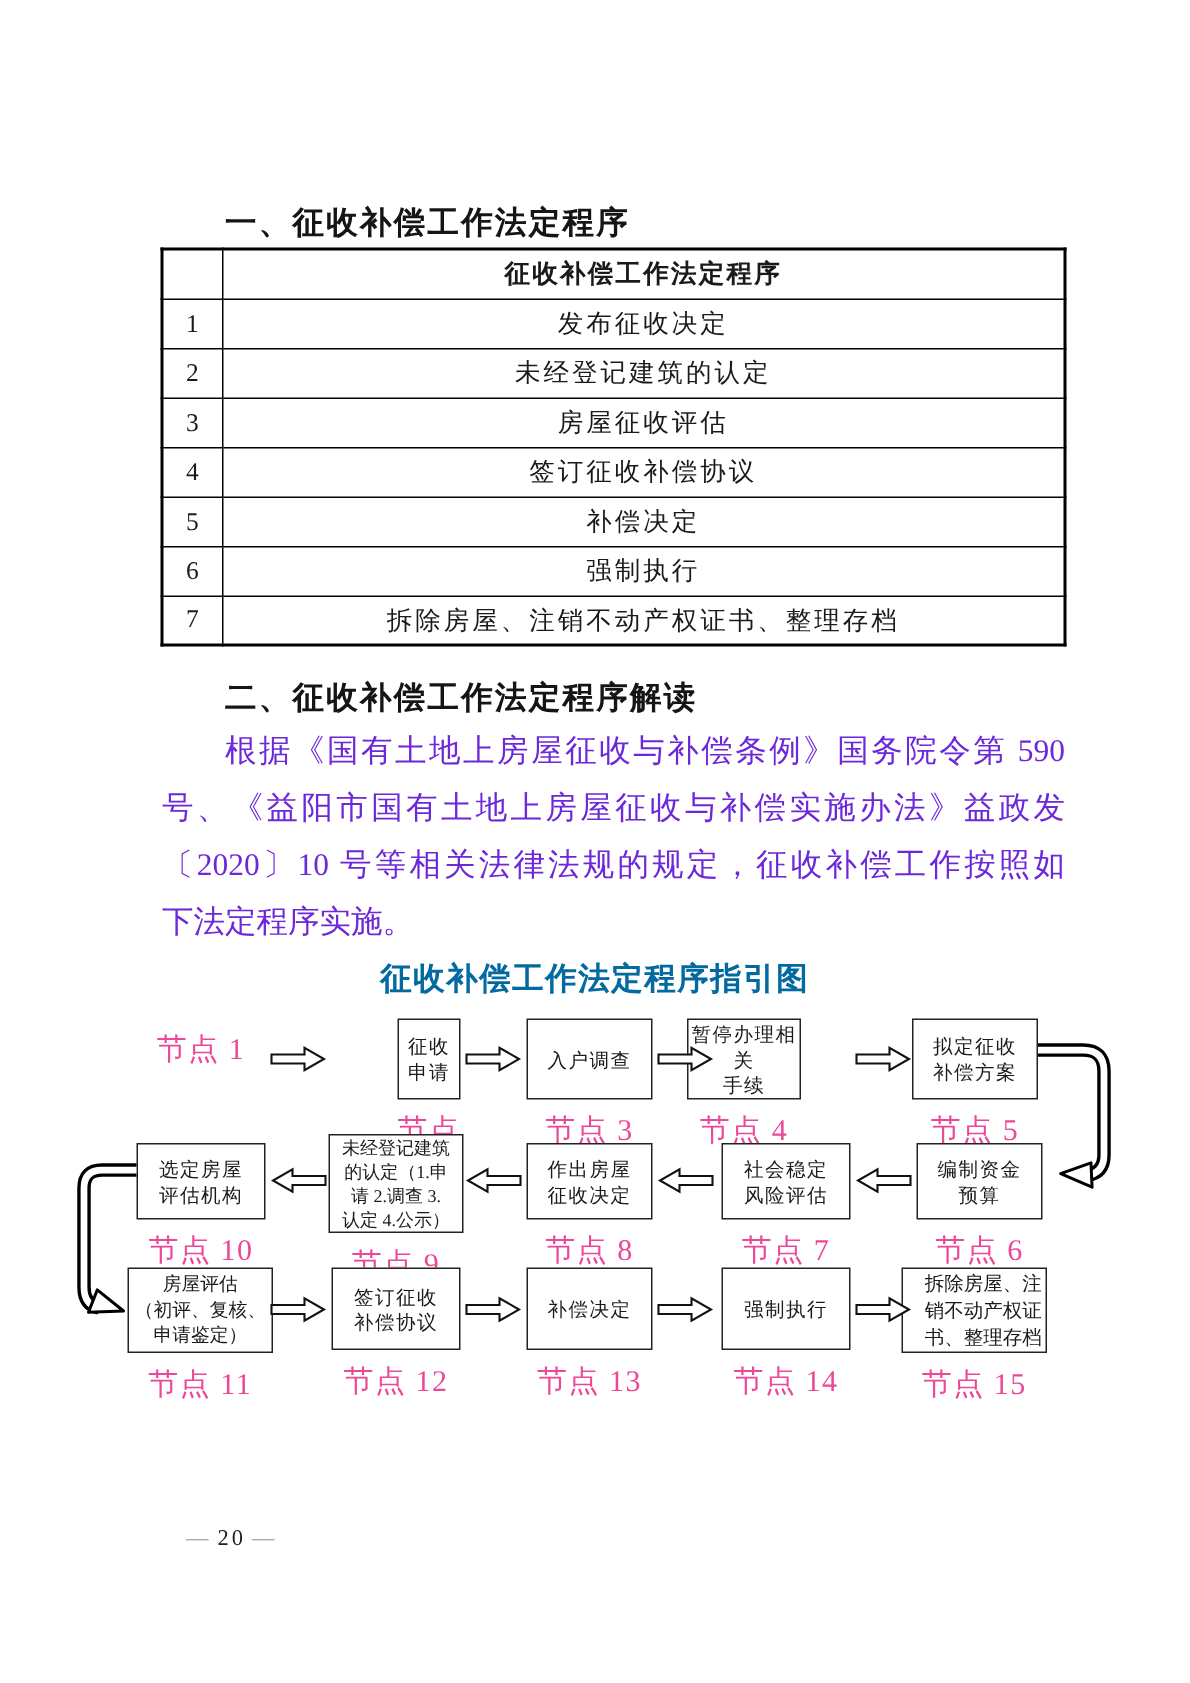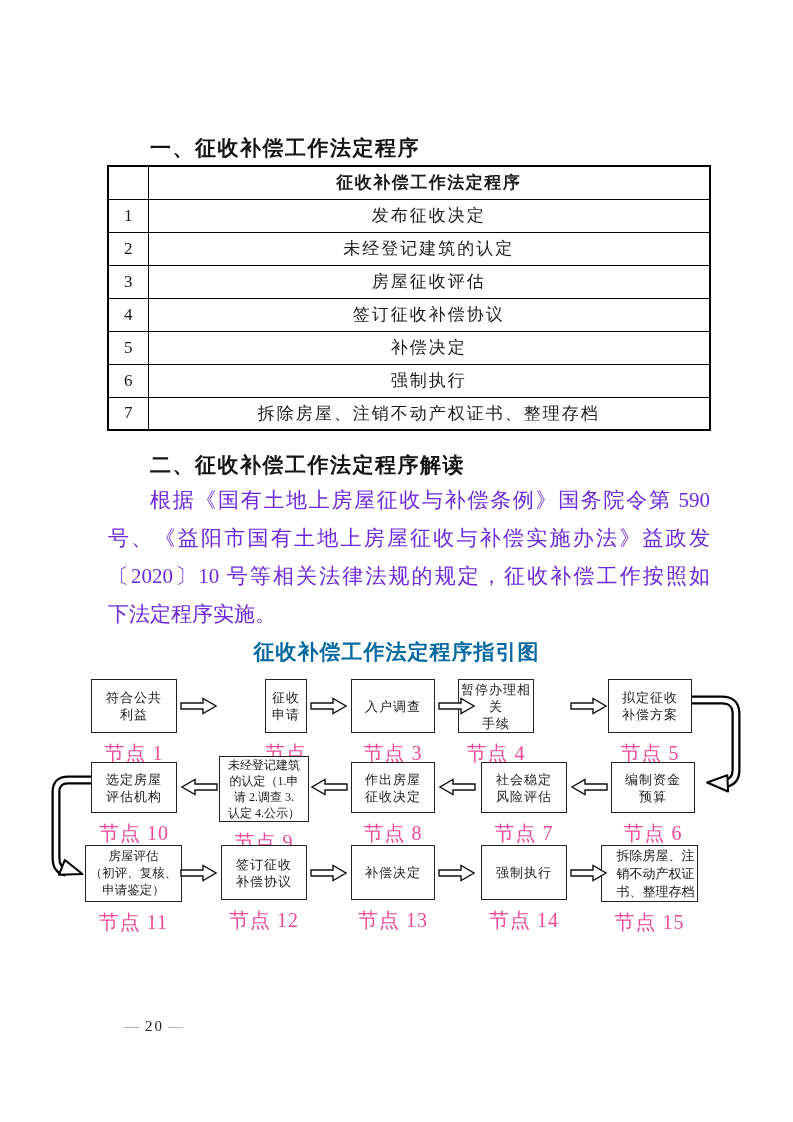--- a/index.html
+++ b/index.html
@@ -164,22 +164,20 @@
     <div class="pline first">根据《国有土地上房屋征收与补偿条例》国务院令第 590</div>
     <div class="pline">号、《益阳市国有土地上房屋征收与补偿实施办法》益政发</div>
     <div class="pline">〔2020〕10 号等相关法律法规的规定，征收补偿工作按照如</div>
     <div class="pline last">下法定程序实施。</div>
   </div>
 
   <div class="flow">
     <div class="flow-title">征收补偿工作法定程序指引图</div>
 
     <div class="node n1">
-      <div class="box">符合公共
-利益</div>
       <div class="nlabel">节点 1</div>
     </div>
     <div class="node n2">
       <div class="box">征收申请</div>
       <div class="nlabel">节点 2</div>
     </div>
     <div class="node n3">
       <div class="box">入户调查</div>
       <div class="nlabel">节点 3</div>
     </div>

